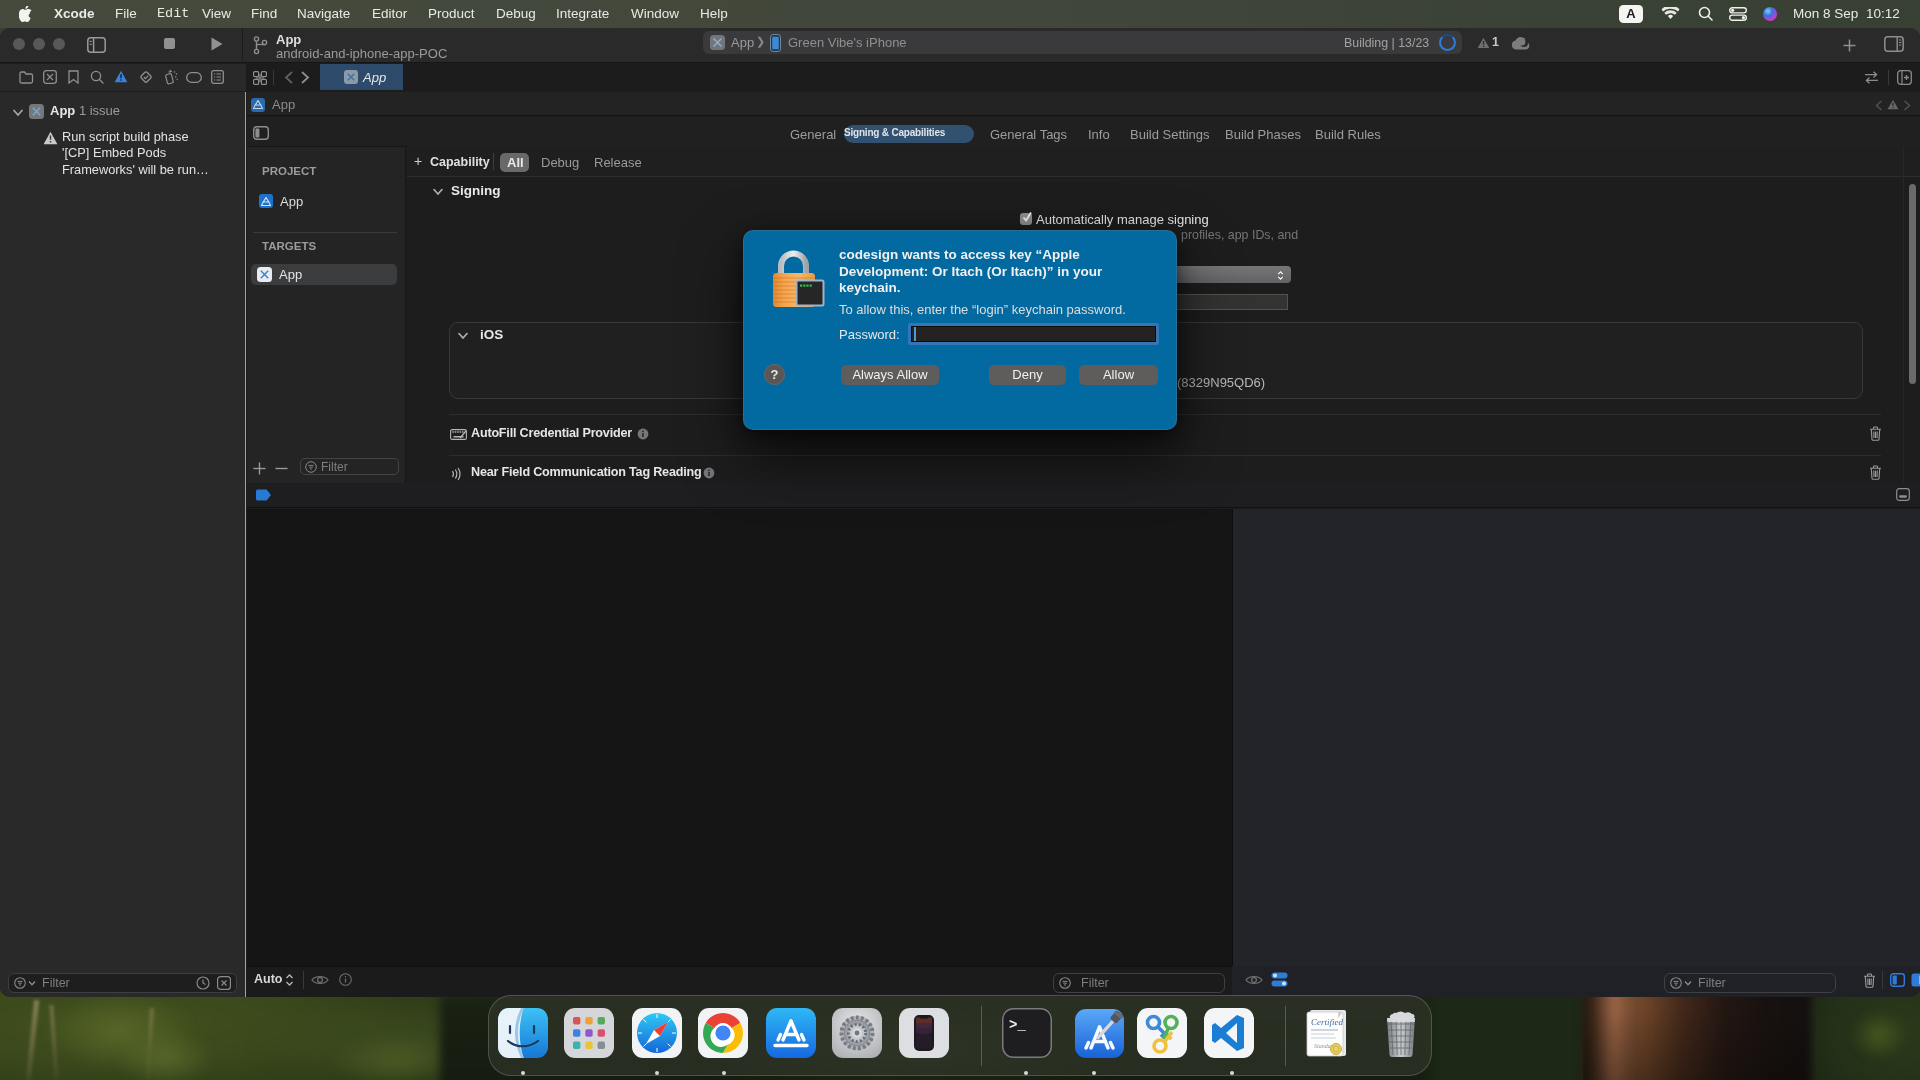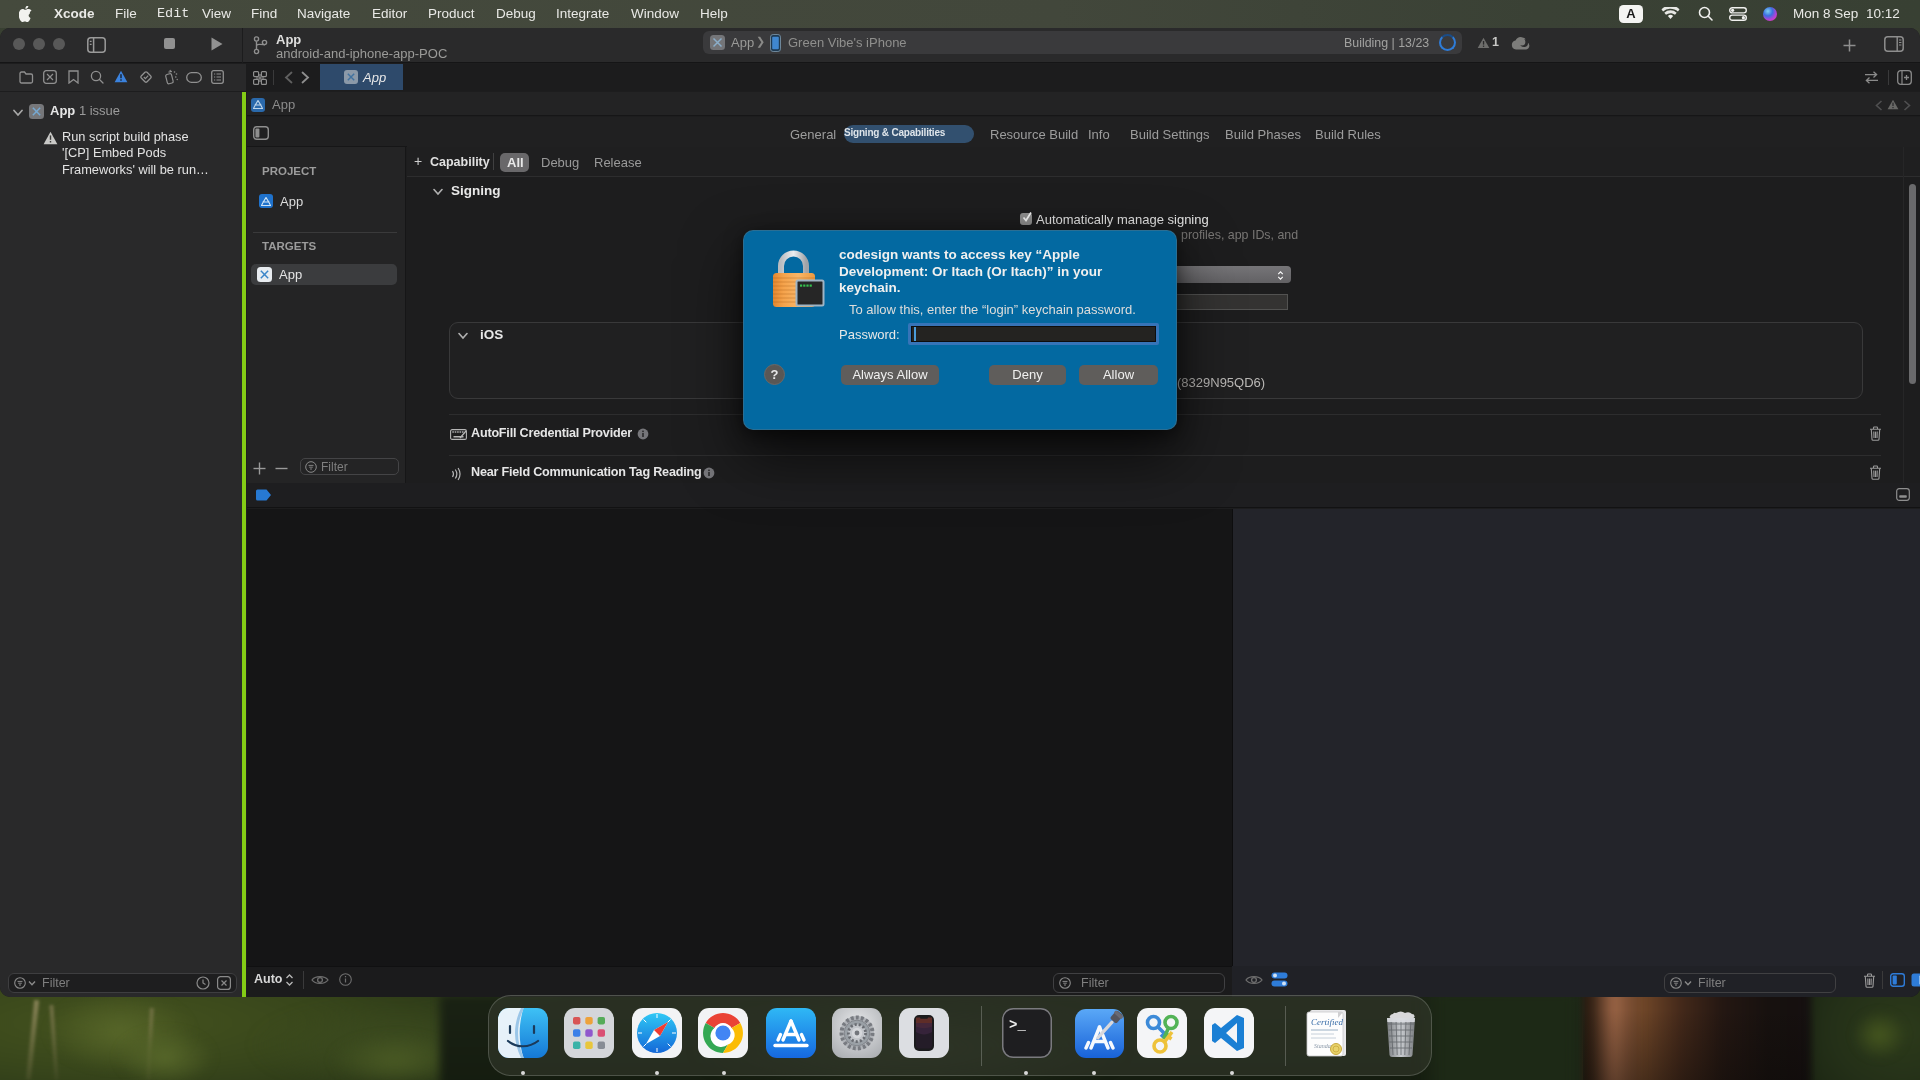--- a/index.html
+++ b/index.html
@@ -231,21 +231,21 @@
     <svg class="abs" style="left:1897px;top:6px;" width="15" height="15" viewBox="0 0 15 15">
           <rect x="0.7" y="0.7" width="13.6" height="13.6" rx="3" fill="none" stroke="#8a8a8a" stroke-width="1.3"></rect>
           <line x1="5" y1="1" x2="5" y2="14" stroke="#8a8a8a" stroke-width="1.2"></line>
           <g stroke="#8a8a8a" stroke-width="1.3">
             <line x1="9.5" y1="5" x2="9.5" y2="10"></line>
             <line x1="7" y1="7.5" x2="12" y2="7.5"></line>
           </g>
         </svg>
   </div>
 
-  <div class="abs" id="navigator" style="left:0;top:64px;width:246px;height:905px;background:#29292a;border-right:4px solid #84cc16;">
+  <div class="abs" id="navigator" style="left:0;top:64px;width:246px;height:905px;background:#29292a;border-right:1px solid #84cc16;">
     <svg class="abs" style="left:13px;top:17px;" width="10" height="8" viewBox="0 0 10 8">
           <path d="M1 1.5 L5 6 L9 1.5" fill="none" stroke="#a8a8a8" stroke-width="1.7" stroke-linecap="round"></path>
         </svg>
     <div class="abs" style="left:29px;top:12px;width:15px;height:15px;border-radius:3.5px;background:#76777a;"></div>
     <svg class="abs" style="left:32px;top:15px;" width="9" height="9" viewBox="0 0 11 11">
           <path d="M1 10 L10 1 M1 1 L10 10" stroke="#76aedd" stroke-width="1.8" fill="none" opacity="0.9"></path>
         </svg>
     <div class="abs txt" style="left:50px;top:11px;font-size:13px;font-weight:bold;color:#e6e6e6;">App <span style="font-weight:normal;color:#9b9b9b;">1 issue</span></div>
     <svg class="abs" style="left:43px;top:39px;" width="15" height="14" viewBox="0 0 15 14">
           <path d="M7.5 0.8 L14.4 13.2 H0.6 Z" fill="#c9c9c7"></path>
@@ -298,21 +298,21 @@
     <div class="abs" style="left:0;top:25px;width:1673px;height:30px;background:#202021;"></div>
     <div class="abs" style="left:0;top:54px;width:160px;height:1px;background:#161617;"></div>
     <div class="abs" style="left:160px;top:55px;width:1513px;height:29px;background:#1f1f20;"></div>
     <svg class="abs" style="left:6px;top:34px;" width="16" height="14" viewBox="0 0 16 14">
           <rect x="0.7" y="0.7" width="14.6" height="12.6" rx="3" fill="none" stroke="#8e8e8e" stroke-width="1.4"></rect>
           <rect x="2.4" y="2.4" width="4" height="9.2" rx="1" fill="#8e8e8e"></rect>
         </svg>
     <div class="abs" style="left:597px;top:33px;width:130px;height:18px;background:#32506f;border-radius:9px;"></div>
     <div class="abs txt" style="left:543px;top:35px;font-size:13px;color:#9d9d9d;">General</div>
     <div class="abs txt" style="left:597px;top:35px;width:130px;text-align:left;font-size:10px;font-weight:bold;color:#dfe5ea;letter-spacing:-0.2px;">Signing &amp; Capabilities</div>
-    <div class="abs txt" style="left:743px;top:35px;font-size:13px;color:#9d9d9d;">Resource Build</div>
+    <div class="abs txt" style="left:743px;top:35px;font-size:13px;color:#9d9d9d;">General Tags</div>
     <div class="abs txt" style="left:841px;top:35px;font-size:13px;color:#9d9d9d;">Info</div>
     <div class="abs txt" style="left:883px;top:35px;font-size:13px;color:#9d9d9d;">Build Settings</div>
     <div class="abs txt" style="left:978px;top:35px;font-size:13px;color:#9d9d9d;">Build Phases</div>
     <div class="abs txt" style="left:1068px;top:35px;font-size:13px;color:#9d9d9d;">Build Rules</div>
 
     <div class="abs" style="left:0;top:55px;width:159px;height:336px;background:#242425;border-right:1px solid #161617;"></div>
     <div class="abs txt" style="left:15px;top:73px;font-size:11.5px;font-weight:bold;color:#9c9c9c;text-align:right;">PROJECT</div>
     <div class="abs" style="left:12px;top:102px;width:14px;height:14px;border-radius:3px;background:#1f72cc;"></div>
     <svg class="abs" style="left:14px;top:104.5px;" width="10" height="9" viewBox="0 0 10 9">
           <path d="M0.5 8.5 C3 3, 4 2.5, 5 0.5 C6 2.5, 7 3, 9.5 8.5 Z M1.5 5 h7" fill="none" stroke="#cfe3f5" stroke-width="1.1"></path>
@@ -546,21 +546,21 @@
         </g>
     <rect x="25.5" y="33.5" width="27" height="25" rx="1.5" fill="#262626" stroke="#9fb4c4" stroke-width="2"></rect>
     <g fill="#35c04e">
           <rect x="29" y="37.5" width="2.2" height="2.2"></rect>
           <rect x="32.2" y="37.5" width="2.2" height="2.2"></rect>
           <rect x="35.4" y="37.5" width="2.2" height="2.2"></rect>
           <rect x="38.6" y="37.5" width="2.2" height="2.2"></rect>
         </g>
   </svg>
   <div class="abs" style="left:95px;top:16px;width:325px;font-size:13.5px;font-weight:bold;color:#f0f0ef;line-height:16.6px;">codesign wants to access key “Apple Development: Or Itach (Or Itach)” in your keychain.</div>
-  <div class="abs txt" style="left:105px;top:71px;font-size:13px;color:#dedddb;">To allow this, enter the “login” keychain password.</div>
+  <div class="abs txt" style="left:95px;top:71px;font-size:13px;color:#dedddb;">To allow this, enter the “login” keychain password.</div>
   <div class="abs txt" style="left:95px;top:96px;font-size:13px;color:#e8e8e7;">Password:</div>
   <div class="abs" style="left:164px;top:92px;width:251px;height:22px;border-radius:2px;background:#242321;border:3px solid #3674b8;box-shadow:0 0 0 1px #0d0d0d inset;"></div>
   <div class="abs" style="left:170px;top:96px;width:1.5px;height:14px;background:#4b9bd8;"></div>
   <div class="abs" style="left:20px;top:133px;width:21px;height:21px;border-radius:50%;background:#595755;border:1px solid #6b6967;color:#e8e8e8;font-size:13px;font-weight:bold;text-align:center;line-height:20px;">?</div>
   <div class="abs" style="left:97px;top:134px;width:98px;height:20px;background:#5f5d5b;border-radius:5px;color:#f0f0ef;font-size:13px;text-align:center;line-height:20px;">Always Allow</div>
   <div class="abs" style="left:245px;top:134px;width:77px;height:20px;background:#5f5d5b;border-radius:5px;color:#f0f0ef;font-size:13px;text-align:center;line-height:20px;">Deny</div>
   <div class="abs" style="left:335px;top:134px;width:79px;height:20px;background:#5f5d5b;border-radius:5px;color:#f0f0ef;font-size:13px;text-align:center;line-height:20px;">Allow</div>
 </div>
 
 <div class="abs" id="dock" style="left:488px;top:995px;width:944px;height:81px;background:rgba(56,62,48,0.52);border:1px solid rgba(255,255,255,0.18);border-radius:23px;">

